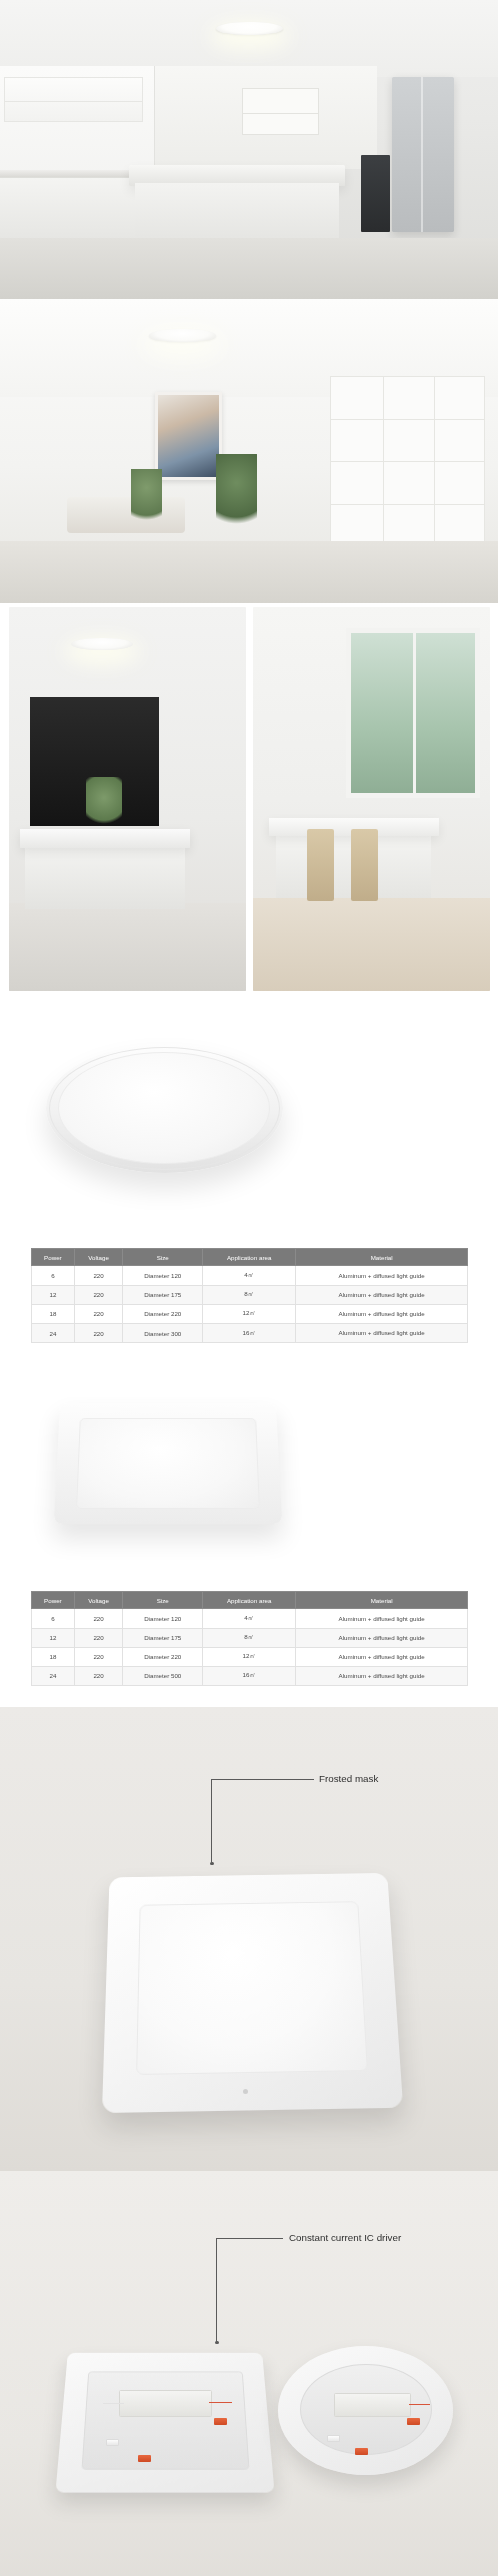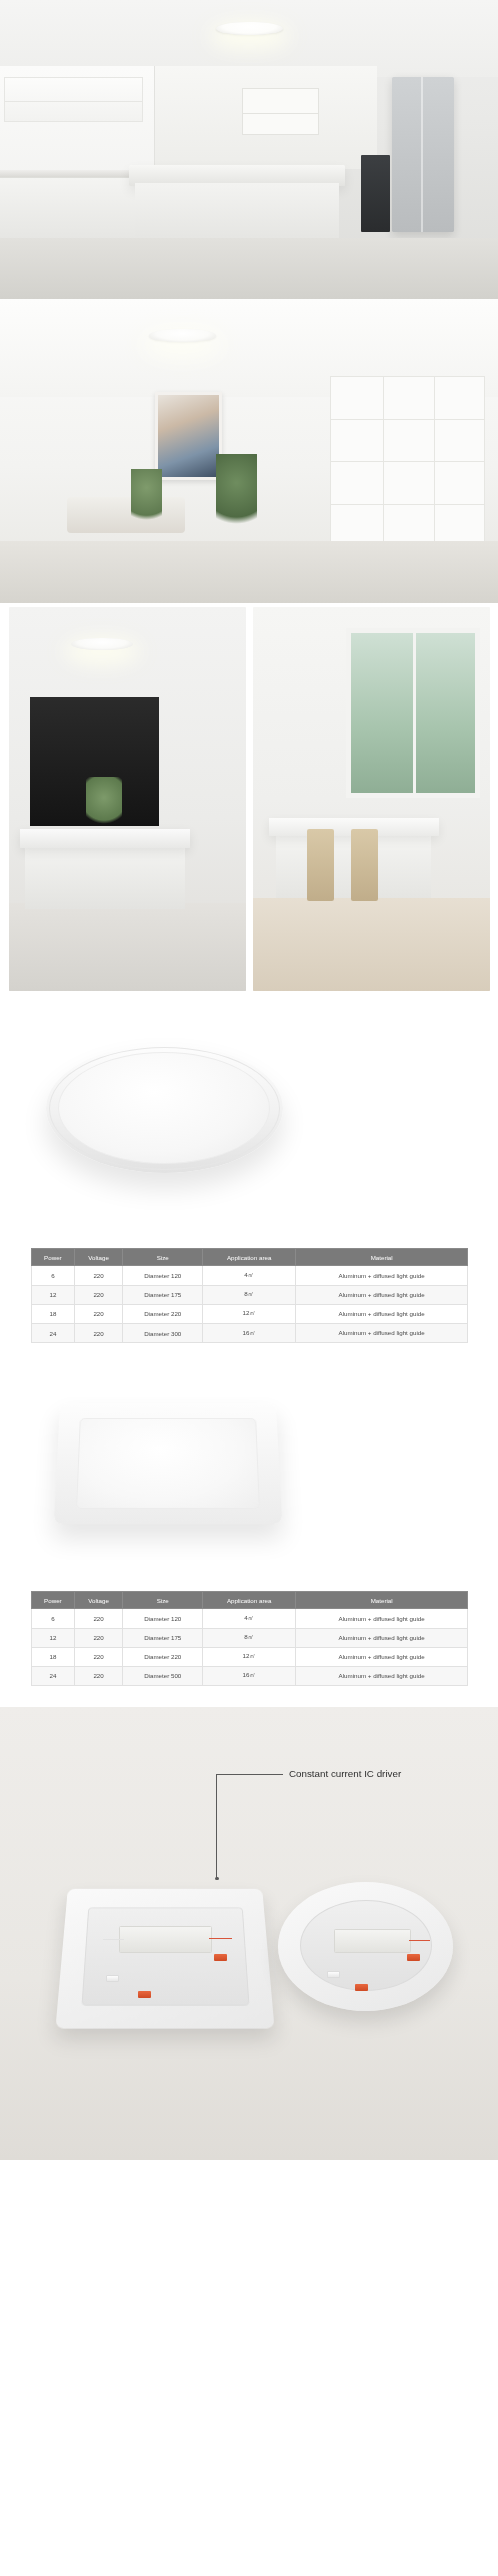--- a/index.html
+++ b/index.html
@@ -459,20 +459,32 @@
           <td>24</td>
           <td>220</td>
           <td>Diameter 500</td>
           <td>16㎡</td>
           <td class="mat">Aluminum + diffused light guide</td>
         </tr>
       </tbody>
     </table>
   </div>
 
+  <div class="block feat-frost">
+    <div class="callout-dot" style="left:210px; top:155px;"></div>
+    <div class="callout-line" style="left:211px; top:72px; width:0.5px; height:83px;"></div>
+    <div class="callout-line" style="left:211px; top:72px; width:103px; height:0.5px;"></div>
+    <div class="callout-label" style="left:319px; top:66px;">Frosted mask</div>
+
+    <div class="frost-panel">
+      <div class="fp-body"></div>
+      <div class="fp-face"></div>
+      <div class="fp-led"></div>
+    </div>
+  </div>
 
   <div class="block feat-driver">
     <div class="callout-dot" style="left:215px; top:170px;"></div>
     <div class="callout-line" style="left:216px; top:67px; width:0.5px; height:104px;"></div>
     <div class="callout-line" style="left:216px; top:67px; width:67px; height:0.5px;"></div>
     <div class="callout-label" style="left:289px; top:61px;">Constant current IC driver</div>
 
     <div class="drv-square">
       <div class="ds-body"></div>
       <div class="ds-cav"></div>

